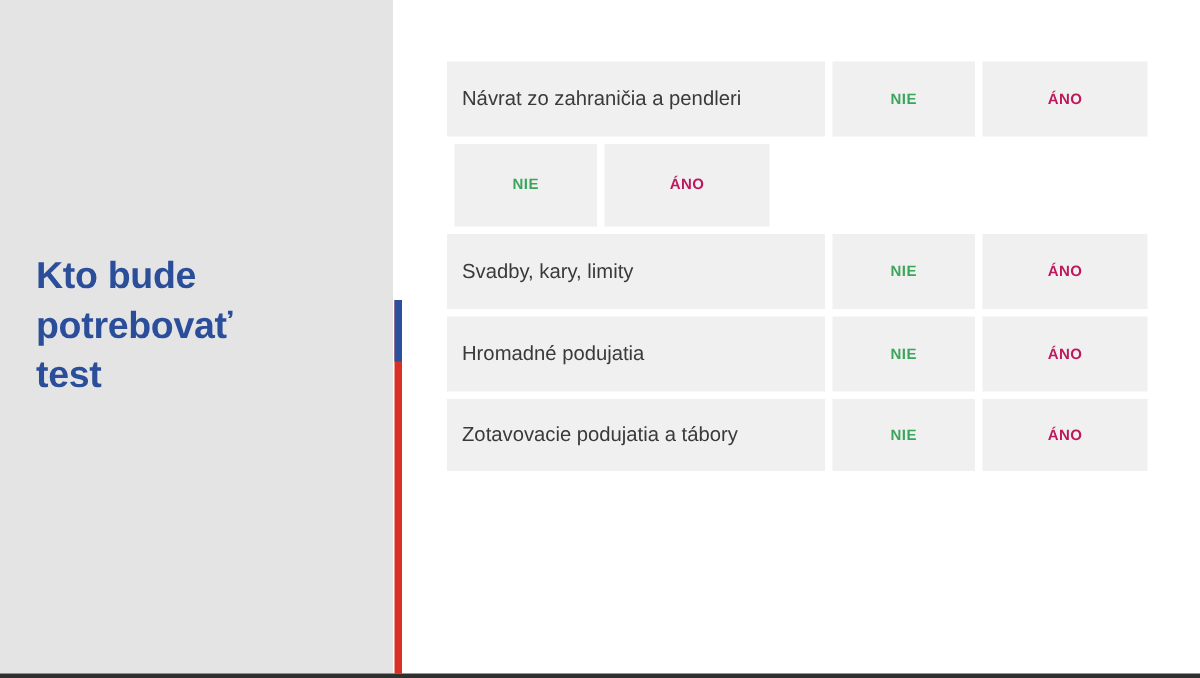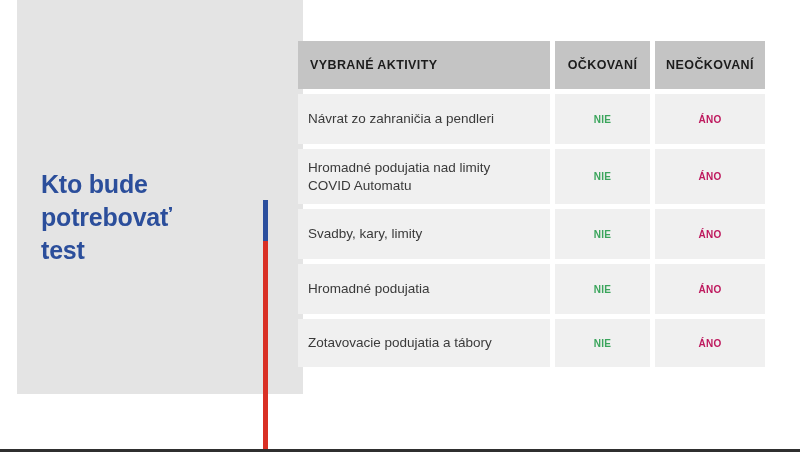--- a/index.html
+++ b/index.html
@@ -17,26 +17,25 @@
     position: relative;
     width: 800px;
     height: 452px;
     background: #ffffff;
     box-sizing: border-box;
   }
 
   
   .left-panel {
     position: absolute;
-    left: 17px;
+    left: 0;
     top: 0;
     width: 262px;
-    height: 394px;
+    height: 449px;
     background: #e4e4e4;
-    padding-left: 24px;
   }
   .slide-title {
     position: absolute;
     left: 24px;
     top: 168px;
     width: 220px;
     color: #2b4e9b;
     font-size: 25px;
     font-weight: bold;
     line-height: 1.32;
@@ -148,49 +147,34 @@
     <div class="slide-title">Kto bude
 potrebovať
 test</div>
   </div>
 
   <div class="accent-bar"></div>
   <div class="accent-bar-blue"></div>
 
   <div class="table">
 
-    <div class="trow header-row">
-      <div class="cell col-activity">
-        <span class="th-text">VYBRANÉ AKTIVITY</span>
-      </div>
-      <div class="cell col-vax">
-        <span class="th-text">OČKOVANÍ</span>
-      </div>
-      <div class="cell col-unvax">
-        <span class="th-text">NEOČKOVANÍ</span>
-      </div>
-    </div>
 
     <div class="trow body-row">
       <div class="cell col-activity">
         <span class="activity-text">Návrat zo zahraničia a pendleri</span>
       </div>
       <div class="cell col-vax">
         <span class="val val-no">NIE</span>
       </div>
       <div class="cell col-unvax">
         <span class="val val-yes">ÁNO</span>
       </div>
     </div>
 
     <div class="trow body-row tall">
-      <div class="cell col-activity">
-        <span class="activity-text">Hromadné podujatia nad limity
-COVID Automatu</span>
-      </div>
       <div class="cell col-vax">
         <span class="val val-no">NIE</span>
       </div>
       <div class="cell col-unvax">
         <span class="val val-yes">ÁNO</span>
       </div>
     </div>
 
     <div class="trow body-row">
       <div class="cell col-activity">

